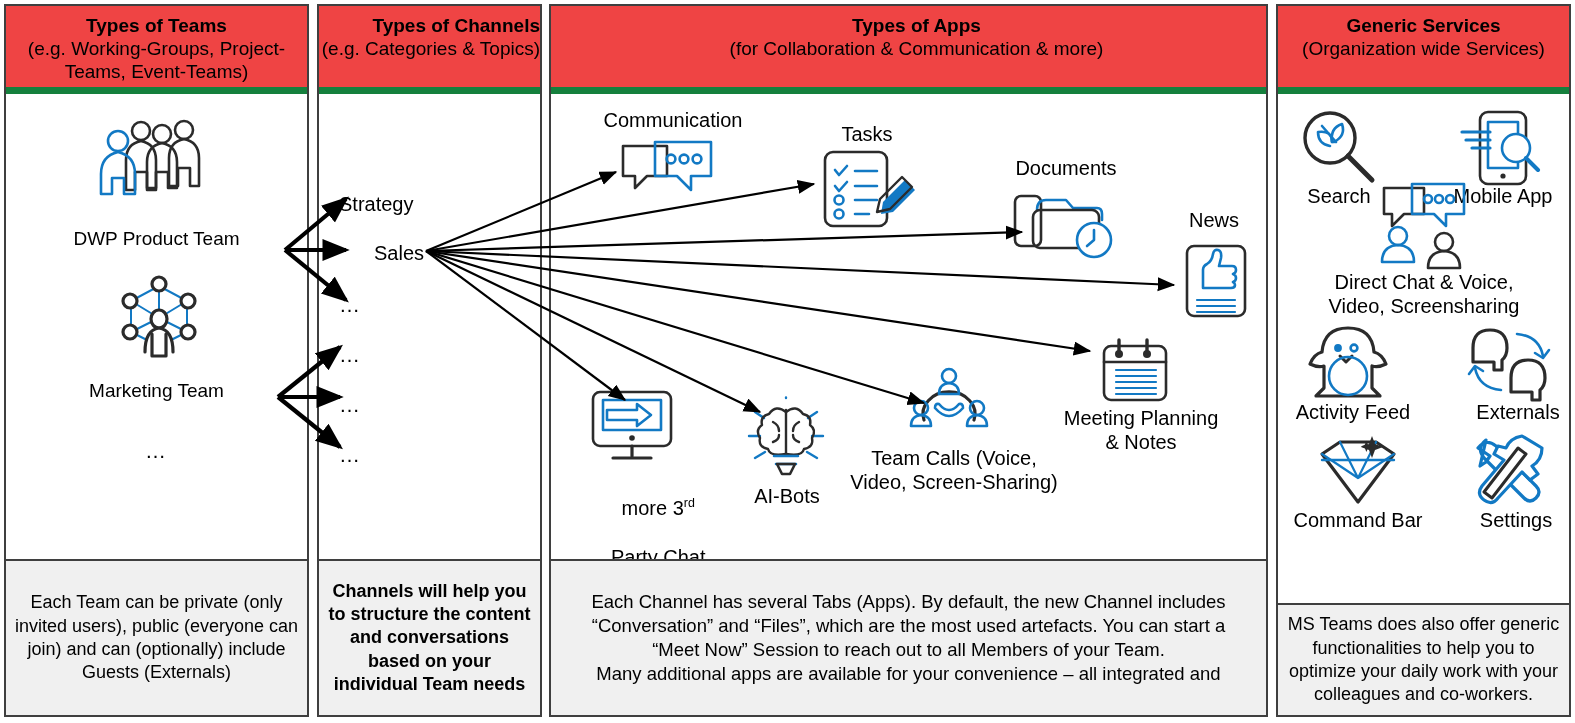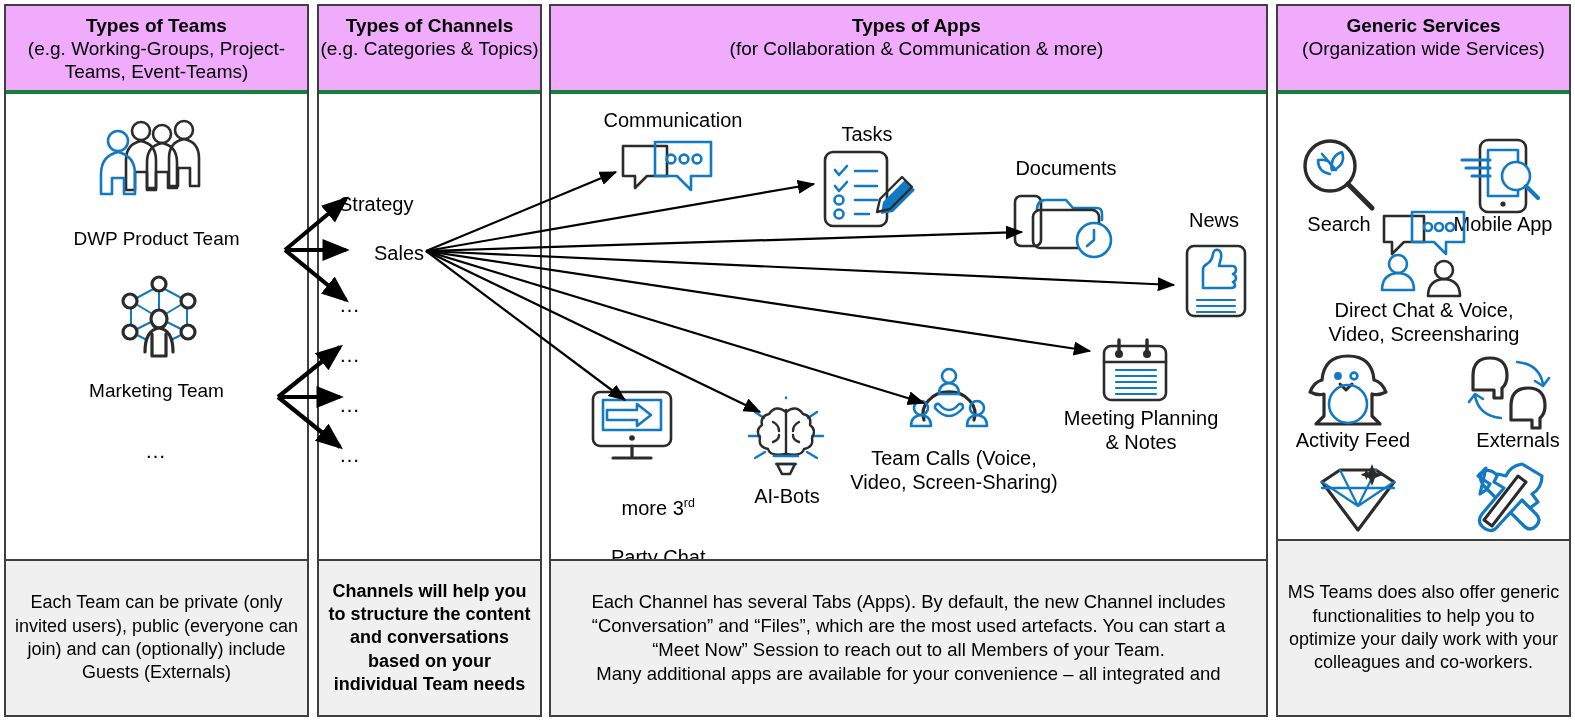--- a/index.html
+++ b/index.html
@@ -16,22 +16,22 @@
   }
   
   .col{
     position:absolute;
     box-sizing:border-box;
     border:2px solid #3f3f3f;
     background:#ffffff;
   }
   .col-head{
     box-sizing:border-box;
-    background:#f0abfc;
-    border-bottom:4px solid #15803d;
+    background:#ef4444;
+    border-bottom:7px solid #15803d;
     text-align:center;
     padding-top:8px;
     line-height:1.22;
   }
   .col-head .h1{
     font-weight:bold;
     font-size:19px;
     color:#000;
     display:block;
   }
@@ -134,21 +134,21 @@
 
       <div class="lbl" style="left:0;top:344px;width:301px;font-size:21px;letter-spacing:2px;">…</div>
     </div>
 
     <div class="col-foot" style="height:156px;">
       <p style="font-size:18px;">Each Team can be private (only invited users), public (everyone can join) and can (optionally) include Guests (Externals)</p>
     </div>
   </div>
 
   <div class="col" style="left:317px;top:4px;width:225px;height:713px;">
-    <div class="col-head" style="height:88px;">
+    <div class="col-head" style="height:88px;text-align:right;">
       <span class="h1">Types of Channels</span>
       <span class="h2">(e.g. Categories &amp; Topics)</span>
     </div>
     <div class="col-body" style="top:88px;bottom:141px;">
       <div class="lbl" style="left:20px;top:98px;width:120px;text-align:left;font-size:20px;">Strategy</div>
       <div class="lbl" style="left:20px;top:147px;width:120px;text-align:center;font-size:20px;">Sales</div>
       <div class="lbl" style="left:20px;top:198px;width:120px;text-align:left;font-size:21px;letter-spacing:2px;">…</div>
       <div class="lbl" style="left:20px;top:248px;width:120px;text-align:left;font-size:21px;letter-spacing:2px;">…</div>
       <div class="lbl" style="left:20px;top:298px;width:120px;text-align:left;font-size:21px;letter-spacing:2px;">…</div>
       <div class="lbl" style="left:20px;top:348px;width:120px;text-align:left;font-size:21px;letter-spacing:2px;">…</div>
@@ -293,21 +293,21 @@
         <span>Many additional apps are available for your convenience – all integrated and</span><br>
       </p>
     </div>
   </div>
 
   <div class="col" style="left:1276px;top:4px;width:295px;height:713px;">
     <div class="col-head" style="height:88px;">
       <span class="h1">Generic Services</span>
       <span class="h2">(Organization wide Services)</span>
     </div>
-    <div class="col-body" style="top:88px;bottom:156px;margin-top:28px;">
+    <div class="col-body" style="top:88px;bottom:156px;">
 
       <div class="icon" style="left:18px;top:12px;">
         <svg width="86" height="82" viewBox="0 0 86 82">
           <circle class="dk" cx="34" cy="32" r="25" style="stroke-width:3.4"></circle>
           <path class="dk" d="M52 50 l24 24" style="stroke-width:5"></path>
           <g class="bl">
             <path d="M34 40 q-12 -2 -12 -14 q14 -2 14 10"></path>
             <path d="M36 36 q-2 -14 10 -18 q4 12 -8 18 z"></path>
             <path d="M26 20 l14 16"></path>
           </g>
@@ -402,21 +402,21 @@
           </g>
           <g class="bl" style="stroke-width:3.2">
             <path d="M58 6 q-12 2 -16 12 l-8 -2 l-4 8 l10 6 l-22 26 q-6 8 2 14 q8 6 14 -2 l24 -26 l8 8 l8 -6 l-6 -8 q10 -6 10 -18 z" fill="#fff"></path>
           </g>
           <path class="dk" d="M20 62 l34 -44 l8 6 l-34 44 z" fill="#fff" style="stroke-width:3"></path>
         </svg>
       </div>
       <div class="lbl" style="left:168px;top:414px;width:140px;font-size:20px;">Settings</div>
 
     </div>
-    <div class="col-foot" style="height:176px;">
+    <div class="col-foot" style="height:112px;">
       <p style="font-size:18px;">MS Teams does also offer generic functionalities to help you to optimize your daily work with your colleagues and co-workers.</p>
     </div>
   </div>
 
   <svg id="arrows" viewBox="0 0 1575 723">
     <defs>
       <marker id="ah" markerWidth="9" markerHeight="9" refX="7.4" refY="3.2" orient="auto" markerUnits="strokeWidth">
         <path d="M0 0 L8 3.2 L0 6.4 z" fill="#000"></path>
       </marker>
       <marker id="ahT" markerWidth="7" markerHeight="7" refX="5.6" refY="2.6" orient="auto" markerUnits="strokeWidth">

